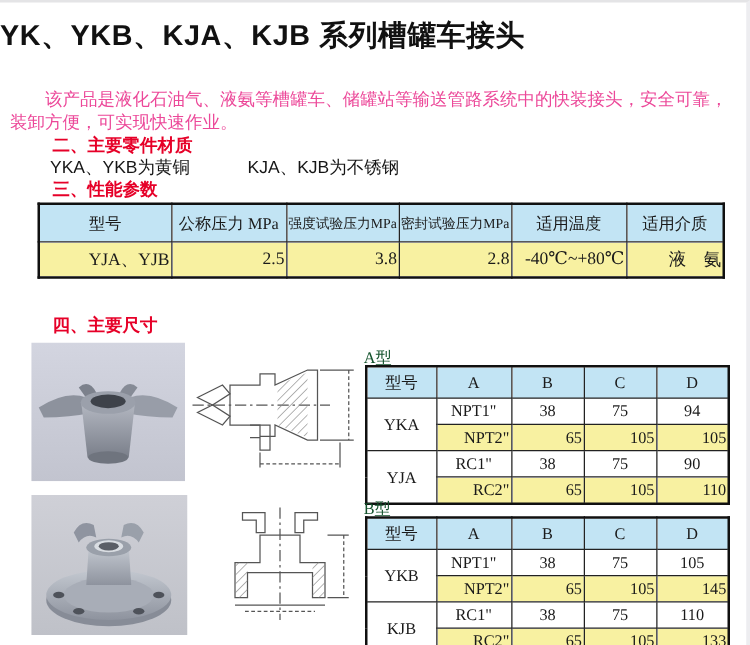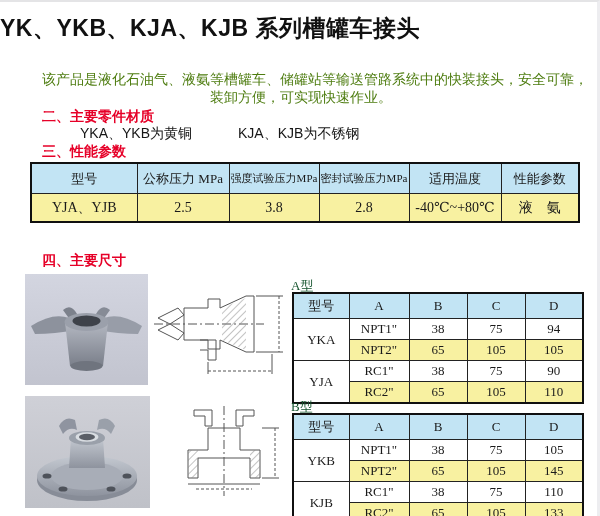--- a/index.html
+++ b/index.html
@@ -4,31 +4,31 @@
 <style>
   html,body{margin:0;padding:0;background:#fff;}
   #page{position:relative;width:600px;height:516px;background:#fff;overflow:hidden;
         font-family:"Liberation Sans",sans-serif;color:#1a1a1a;box-sizing:border-box;
         border-top:2px solid #e4e4e6;border-right:3px solid #ededf0;}
   .title{position:absolute;top:11px;left:0;width:100%;text-align:left;
          font-size:23px;font-weight:bold;letter-spacing:0.5px;color:#111;}
   .sec{position:absolute;left:42px;font-size:14px;font-weight:bold;color:#e60028;}
   #sec1{top:50px} #sec2{top:106px} #sec3{top:141px} #sec4{top:250px}
   .para{position:absolute;left:8px;top:68px;width:586px;font-size:14px;line-height:18px;
-        text-indent:2em;color:#4d7c0f;text-align:center;}
-  .materials{position:absolute;left:40px;top:123px;font-size:14px;color:#161616;margin-left:40px;}
+        text-indent:2em;color:#ec4899;}
+  .materials{position:absolute;left:40px;top:123px;font-size:14px;color:#161616;}
   .materials .gap{display:inline-block;width:46px;}
   table{border-collapse:collapse;table-layout:fixed;text-align:center;
         font-family:"Liberation Serif","DejaVu Serif",serif;padding-left:16px;}
   th,td{border:1px solid #222;overflow:hidden;white-space:nowrap;}
   table.perf{position:absolute;left:30px;top:160px;width:548px;border:2px solid #101010;}
   .perf th{background:#c2e4f4;font-weight:normal;font-size:13px;height:27px;}
   .perf th.small{font-size:11px;}
   .perf td{font-size:14px;height:25px;}
-  tr.y td{background:#f8f1a1;}
+  tr.y td{background:#f8f1a1;text-align:right;}
   .dimlabel{position:absolute;left:291px;font-family:"Liberation Serif",serif;font-size:13px;color:#14532d;}
   #lblA{top:275px} #lblB{top:396px}
   table.dim{position:absolute;left:292px;width:290px;border:2px solid #101010;}
   #tblA{top:290px} #tblB{top:411px}
   .dim th{background:#c2e4f4;font-weight:normal;font-size:13px;height:22px;}
   .dim td{font-size:13px;height:18px;}
   .fig{position:absolute;}
 </style>
 </head>
 <body>
@@ -55,21 +55,21 @@
         <col style="width:92px">
         <col style="width:78px">
       </colgroup>
     <tbody>
         <tr>
       <th>型号</th>
       <th>公称压力 MPa</th>
       <th class="small">强度试验压力MPa</th>
       <th class="small">密封试验压力MPa</th>
       <th>适用温度</th>
-      <th>性能参数</th>
+      <th>适用介质</th>
     </tr>
     <tr class="y">
       <td>YJA、YJB</td>
       <td>2.5</td>
       <td>3.8</td>
       <td>2.8</td>
       <td>-40℃~+80℃</td>
       <td>液　氨</td>
     </tr>
   </tbody>

